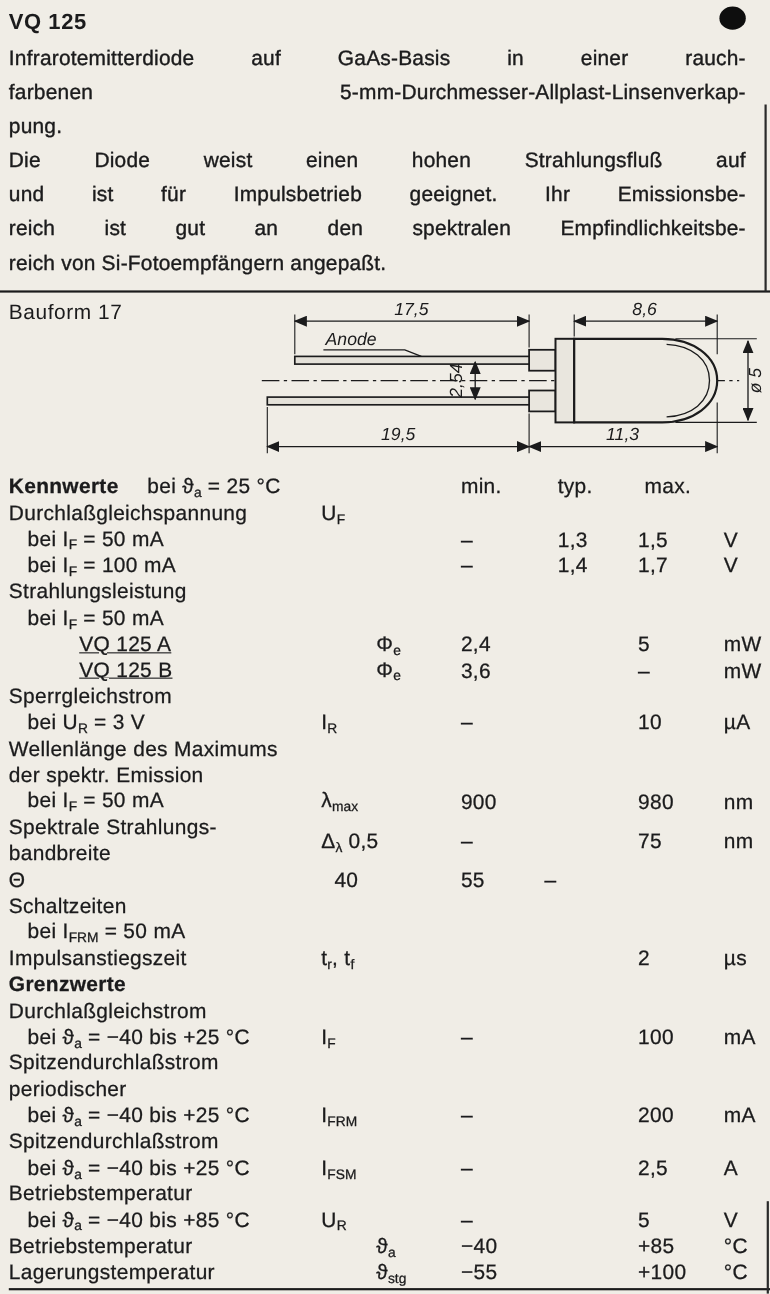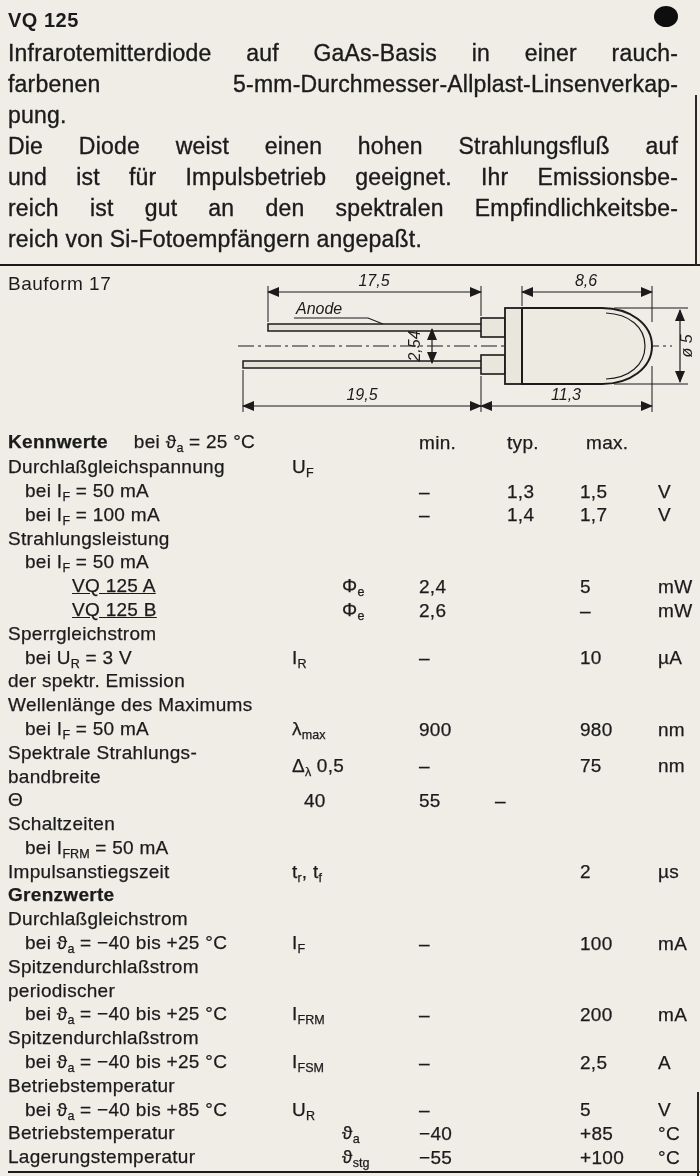--- a/index.html
+++ b/index.html
@@ -18,21 +18,21 @@
     padding:5px 8px 0 8px; font-size:20px; line-height:31px;
     font-weight:bold; letter-spacing:.5px;
   }
   .dot {
     position:absolute; top:6px; right:22px; width:24px; height:21px;
     border-radius:50%; background:#0e0e0e;
   }
 
   
   .intro {
-    padding:2px 22px 0 8px; font-size:23px; line-height:31px;
+    padding:2px 22px 0 8px; font-size:19px; line-height:31px;
     letter-spacing:.2px; -webkit-text-stroke:.35px var(--ink);
   }
   .intro .ln { text-align:justify; text-align-last:justify; }
   .intro .ln.end { text-align-last:left; }
 
   .rule { border-top:2.5px solid var(--ink); margin-top:9px; }
   .rule-b { border-top:2.5px solid var(--ink); margin-top:1px; }
 
   
   .fig { display:block; }
@@ -198,21 +198,21 @@
     <div class="c lbl"><span>VQ 125 A</span><sub></sub><span></span></div>
     <div class="c sym"><span>Φ</span><sub>e</sub><span></span><span></span><sub></sub></div>
     <div class="c min">2,4</div>
     <div class="c typ"></div>
     <div class="c max">5</div>
     <div class="c unit">mW</div>
   </div>
         <div class="trow ind2 shift">
     <div class="c lbl"><span>VQ 125 B</span><sub></sub><span></span></div>
     <div class="c sym"><span>Φ</span><sub>e</sub><span></span><span></span><sub></sub></div>
-    <div class="c min">2,6</div>
+    <div class="c min">3,6</div>
     <div class="c typ"></div>
     <div class="c max">–</div>
     <div class="c unit">mW</div>
   </div>
         <div class="trow">
     <div class="c lbl"><span>Sperrgleichstrom</span><sub></sub><span></span></div>
     <div class="c sym"><span></span><sub></sub><span></span><span></span><sub></sub></div>
     <div class="c min"></div>
     <div class="c typ"></div>
     <div class="c max"></div>
@@ -220,29 +220,29 @@
   </div>
         <div class="trow ind1">
     <div class="c lbl"><span>bei U</span><sub>R</sub><span> = 3 V</span></div>
     <div class="c sym"><span>I</span><sub>R</sub><span></span><span></span><sub></sub></div>
     <div class="c min">–</div>
     <div class="c typ"></div>
     <div class="c max">10</div>
     <div class="c unit">µA</div>
   </div>
         <div class="trow">
+    <div class="c lbl"><span>Wellenlänge des Maximums</span><sub></sub><span></span></div>
+    <div class="c sym"><span></span><sub></sub><span></span><span></span><sub></sub></div>
+    <div class="c min"></div>
+    <div class="c typ"></div>
+    <div class="c max"></div>
+    <div class="c unit"></div>
+  </div>
+        <div class="trow">
     <div class="c lbl"><span>der spektr. Emission</span><sub></sub><span></span></div>
-    <div class="c sym"><span></span><sub></sub><span></span><span></span><sub></sub></div>
-    <div class="c min"></div>
-    <div class="c typ"></div>
-    <div class="c max"></div>
-    <div class="c unit"></div>
-  </div>
-        <div class="trow">
-    <div class="c lbl"><span>Wellenlänge des Maximums</span><sub></sub><span></span></div>
     <div class="c sym"><span></span><sub></sub><span></span><span></span><sub></sub></div>
     <div class="c min"></div>
     <div class="c typ"></div>
     <div class="c max"></div>
     <div class="c unit"></div>
   </div>
         <div class="trow ind1">
     <div class="c lbl"><span>bei I</span><sub>F</sub><span> = 50 mA</span></div>
     <div class="c sym"><span>λ</span><sub>max</sub><span></span><span></span><sub></sub></div>
     <div class="c min">900</div>

